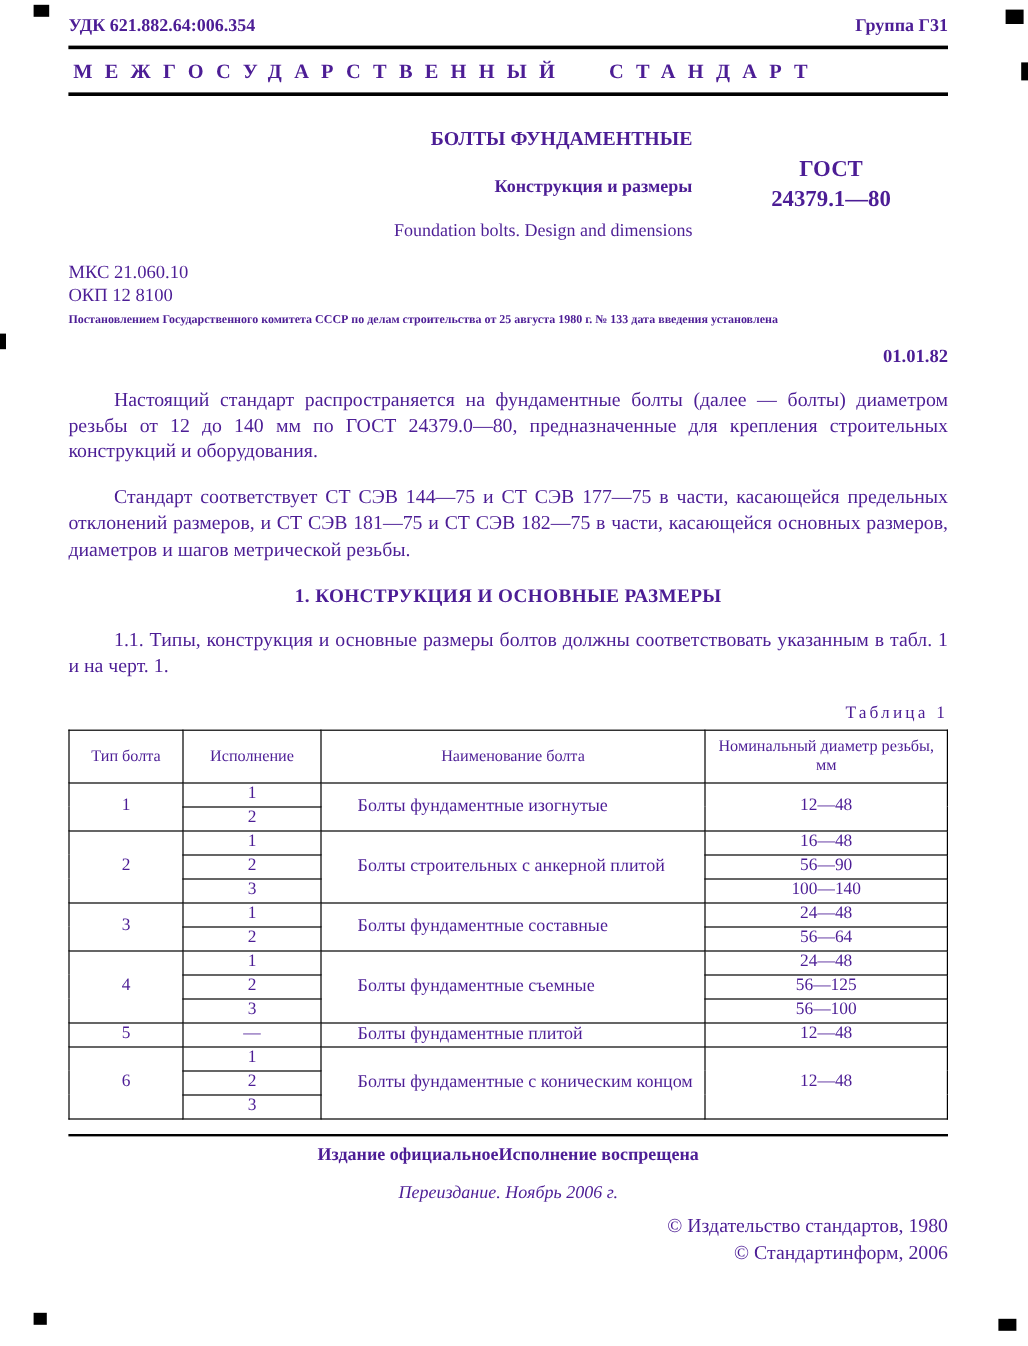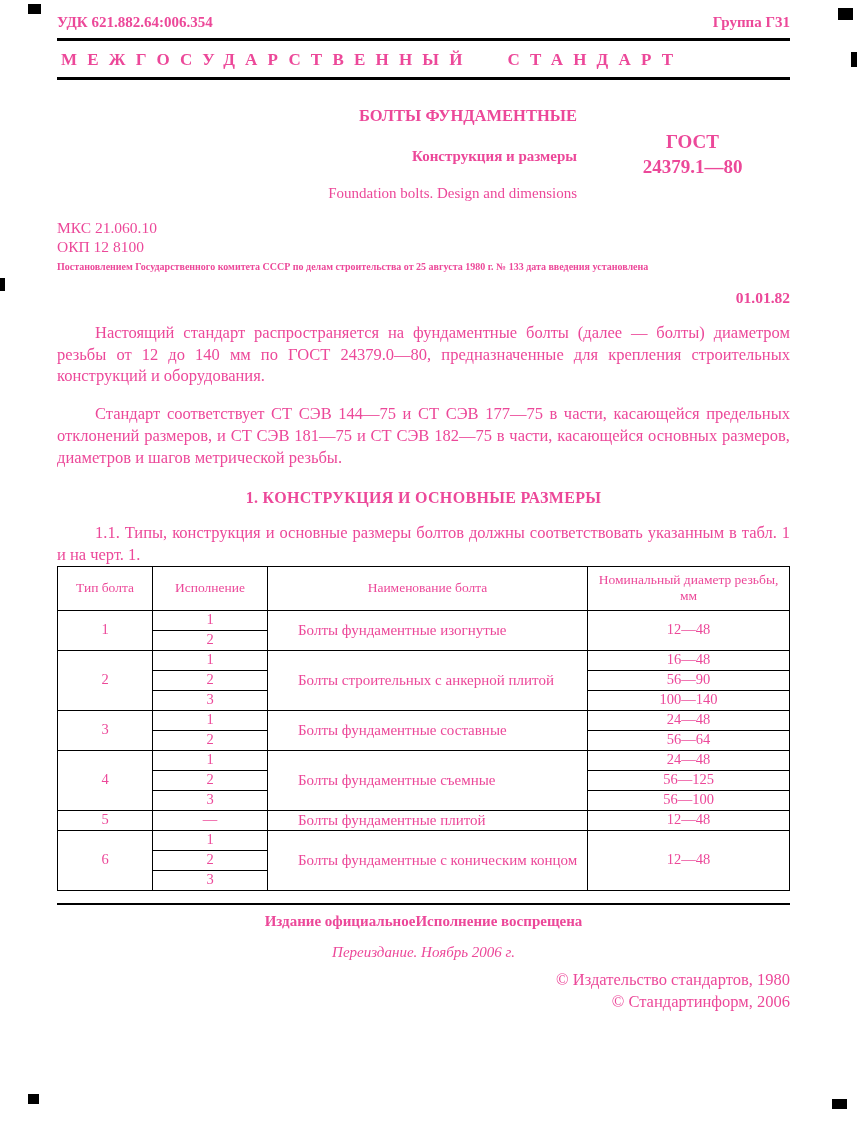--- a/index.html
+++ b/index.html
@@ -1,19 +1,19 @@
 <!DOCTYPE html>
 <html><head>
 <meta charset="utf-8">
 <style>
   * { margin:0; padding:0; box-sizing:border-box; }
   html,body { background:#ffffff; }
   .page {
     width:857px; height:1122px; background:#fff; position:relative;
-    font-family:"Liberation Serif","DejaVu Serif",serif; color:#ec4899; overflow:hidden;
+    font-family:"Liberation Serif","DejaVu Serif",serif; color:#4c1d95; overflow:hidden;
   }
   .content { padding:14px 67px 0 57px; }
 
   .topline { display:flex; justify-content:space-between; font-weight:bold; font-size:15px; }
   .rule { background:#000; height:3px; }
   .rule-1 { margin-top:7px; }
   .standard-heading {
     font-weight:bold; font-size:17px; letter-spacing:0.60em; word-spacing:1.2em;
     margin:9px 0 7px 4px; white-space:nowrap;
   }
@@ -104,20 +104,21 @@
 
     <div class="effective-date">01.01.82</div>
 
     <p class="body-para first">Настоящий стандарт распространяется на фундаментные болты (далее — болты) диаметром резьбы от 12 до 140 мм по ГОСТ 24379.0—80, предназначенные для крепления строительных конструкций и оборудования.</p>
     <p class="body-para">Стандарт соответствует СТ СЭВ 144—75 и СТ СЭВ 177—75 в части, касающейся предельных отклонений размеров, и СТ СЭВ 181—75 и СТ СЭВ 182—75 в части, касающейся основных размеров, диаметров и шагов метрической резьбы.</p>
 
     <div class="section-heading">1. КОНСТРУКЦИЯ И ОСНОВНЫЕ РАЗМЕРЫ</div>
 
     <p class="body-para para-11">1.1. Типы, конструкция и основные размеры болтов должны соответствовать указанным в табл. 1 и на черт. 1.</p>
 
+    <div class="table-caption">Таблица 1</div>
 
     <table>
       <thead>
         <tr>
           <th style="width:95px">Тип болта</th>
           <th style="width:115px">Исполнение</th>
           <th style="width:320px">Наименование болта</th>
           <th>Номинальный диаметр резьбы, мм</th>
         </tr>
       </thead>

